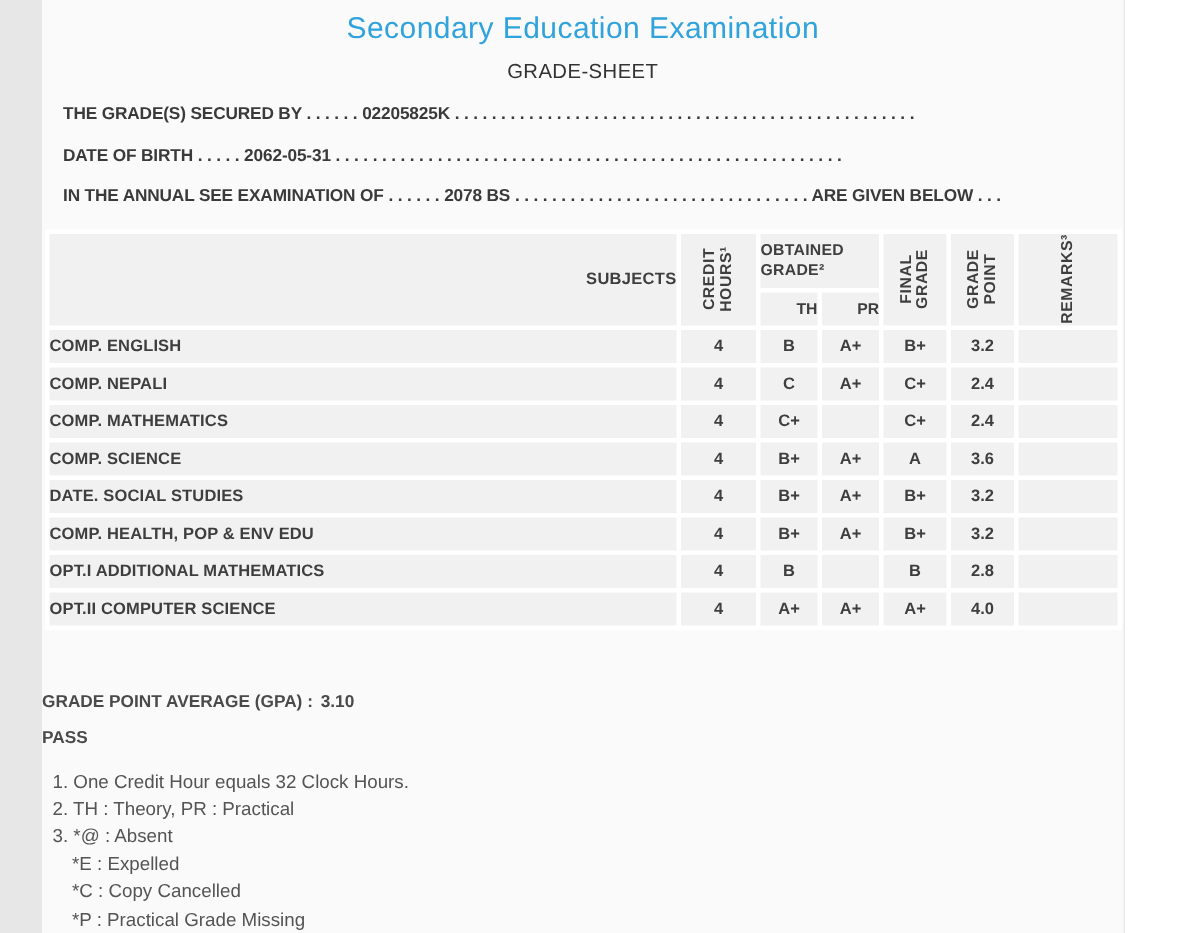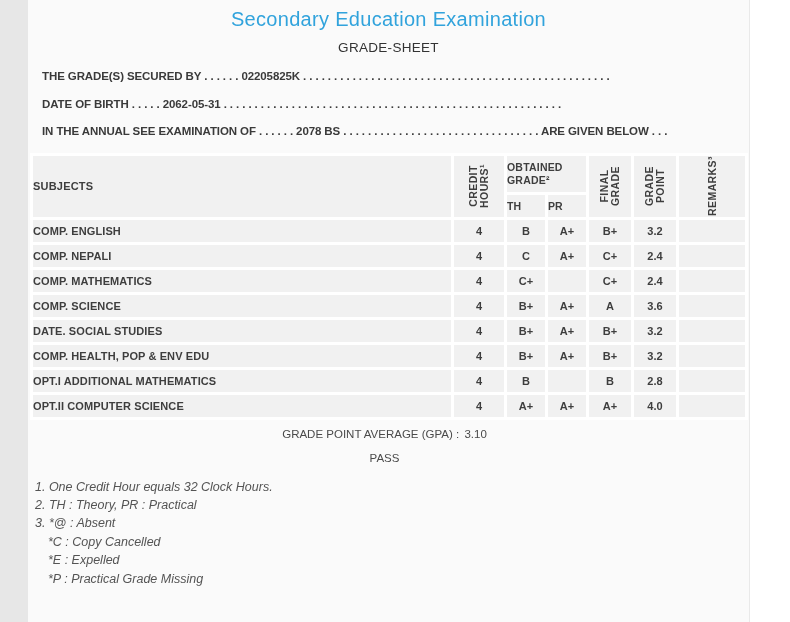--- a/index.html
+++ b/index.html
@@ -25,42 +25,42 @@
     white-space:nowrap;overflow:hidden;font-size:11.5px;font-weight:700;
     color:#3a3a3a;letter-spacing:-0.1px;margin-bottom:14.5px;line-height:13px;
   }
   table.grades{
     margin:10px 0 0 2px;border-collapse:separate;border-spacing:3px;
     table-layout:fixed;width:718px;background:#ffffff;
   }
   table.grades th, table.grades td{
     background:#f1f1f1;color:#3e3e3e;font-weight:700;padding:0;
   }
-  th.subjects-h{text-align:left;padding-left:12px;font-size:11px;letter-spacing:0.2px;}
+  th.subjects-h{text-align:right;padding-left:12px;font-size:11px;letter-spacing:0.2px;}
   tr.h1 th{height:36px;}
-  tr.h2 th{height:22px;font-size:10.5px;text-align:left;}
+  tr.h2 th{height:22px;font-size:10.5px;text-align:right;}
   th.group-h{font-size:10.5px;line-height:12.5px;text-align:left;vertical-align:middle;letter-spacing:0.2px;}
   th.rot{position:relative;}
   .vtext{
     position:absolute;top:50%;left:50%;
     transform:translate(-50%,-50%) rotate(-90deg);
     display:flex;flex-direction:column;align-items:center;
     font-size:10.5px;line-height:11px;letter-spacing:0.4px;
   }
   .vtext span{white-space:nowrap;}
   td.subject{text-align:left;padding-left:12px;font-size:11px;height:22px;letter-spacing:0.1px;}
   td.c{text-align:center;font-size:11px;height:22px;}
   .summary{
-    margin-top:8px;padding-right:8px;text-align:center;
-    color:#4a4a4a;font-weight:400;font-size:11.5px;
+    margin-top:42px;padding-right:8px;text-align:left;
+    color:#4a4a4a;font-weight:700;font-size:11.5px;
   }
   .summary .value{margin-left:2px;}
   .result-line{margin-top:12px;}
   .notes{margin:14px 14px 0 7px;color:#545454;font-size:12.5px;}
-  .note{line-height:18.4px;font-style:italic;}
+  .note{line-height:18.4px;}
   .note.indent{padding-left:13px;}
 </style>
 </head>
 <body>
 
 <div class="left-strip"></div>
 
 <div class="card">
 
   <div class="title">Secondary Education Examination</div>
@@ -212,18 +212,18 @@
       <span>GRADE POINT AVERAGE (GPA) :</span>
       <span class="value">3.10</span>
     </div>
     <div class="result-line">PASS</div>
   </div>
 
   <div class="notes">
     <div class="note">1. One Credit Hour equals 32 Clock Hours.</div>
     <div class="note">2. TH : Theory, PR : Practical</div>
     <div class="note">3. *@ : Absent</div>
+    <div class="note indent">*E : Expelled</div>
     <div class="note indent">*C : Copy Cancelled</div>
-    <div class="note indent">*E : Expelled</div>
     <div class="note indent">*P : Practical Grade Missing</div>
   </div>
 
 </div>
 
 </body></html>

